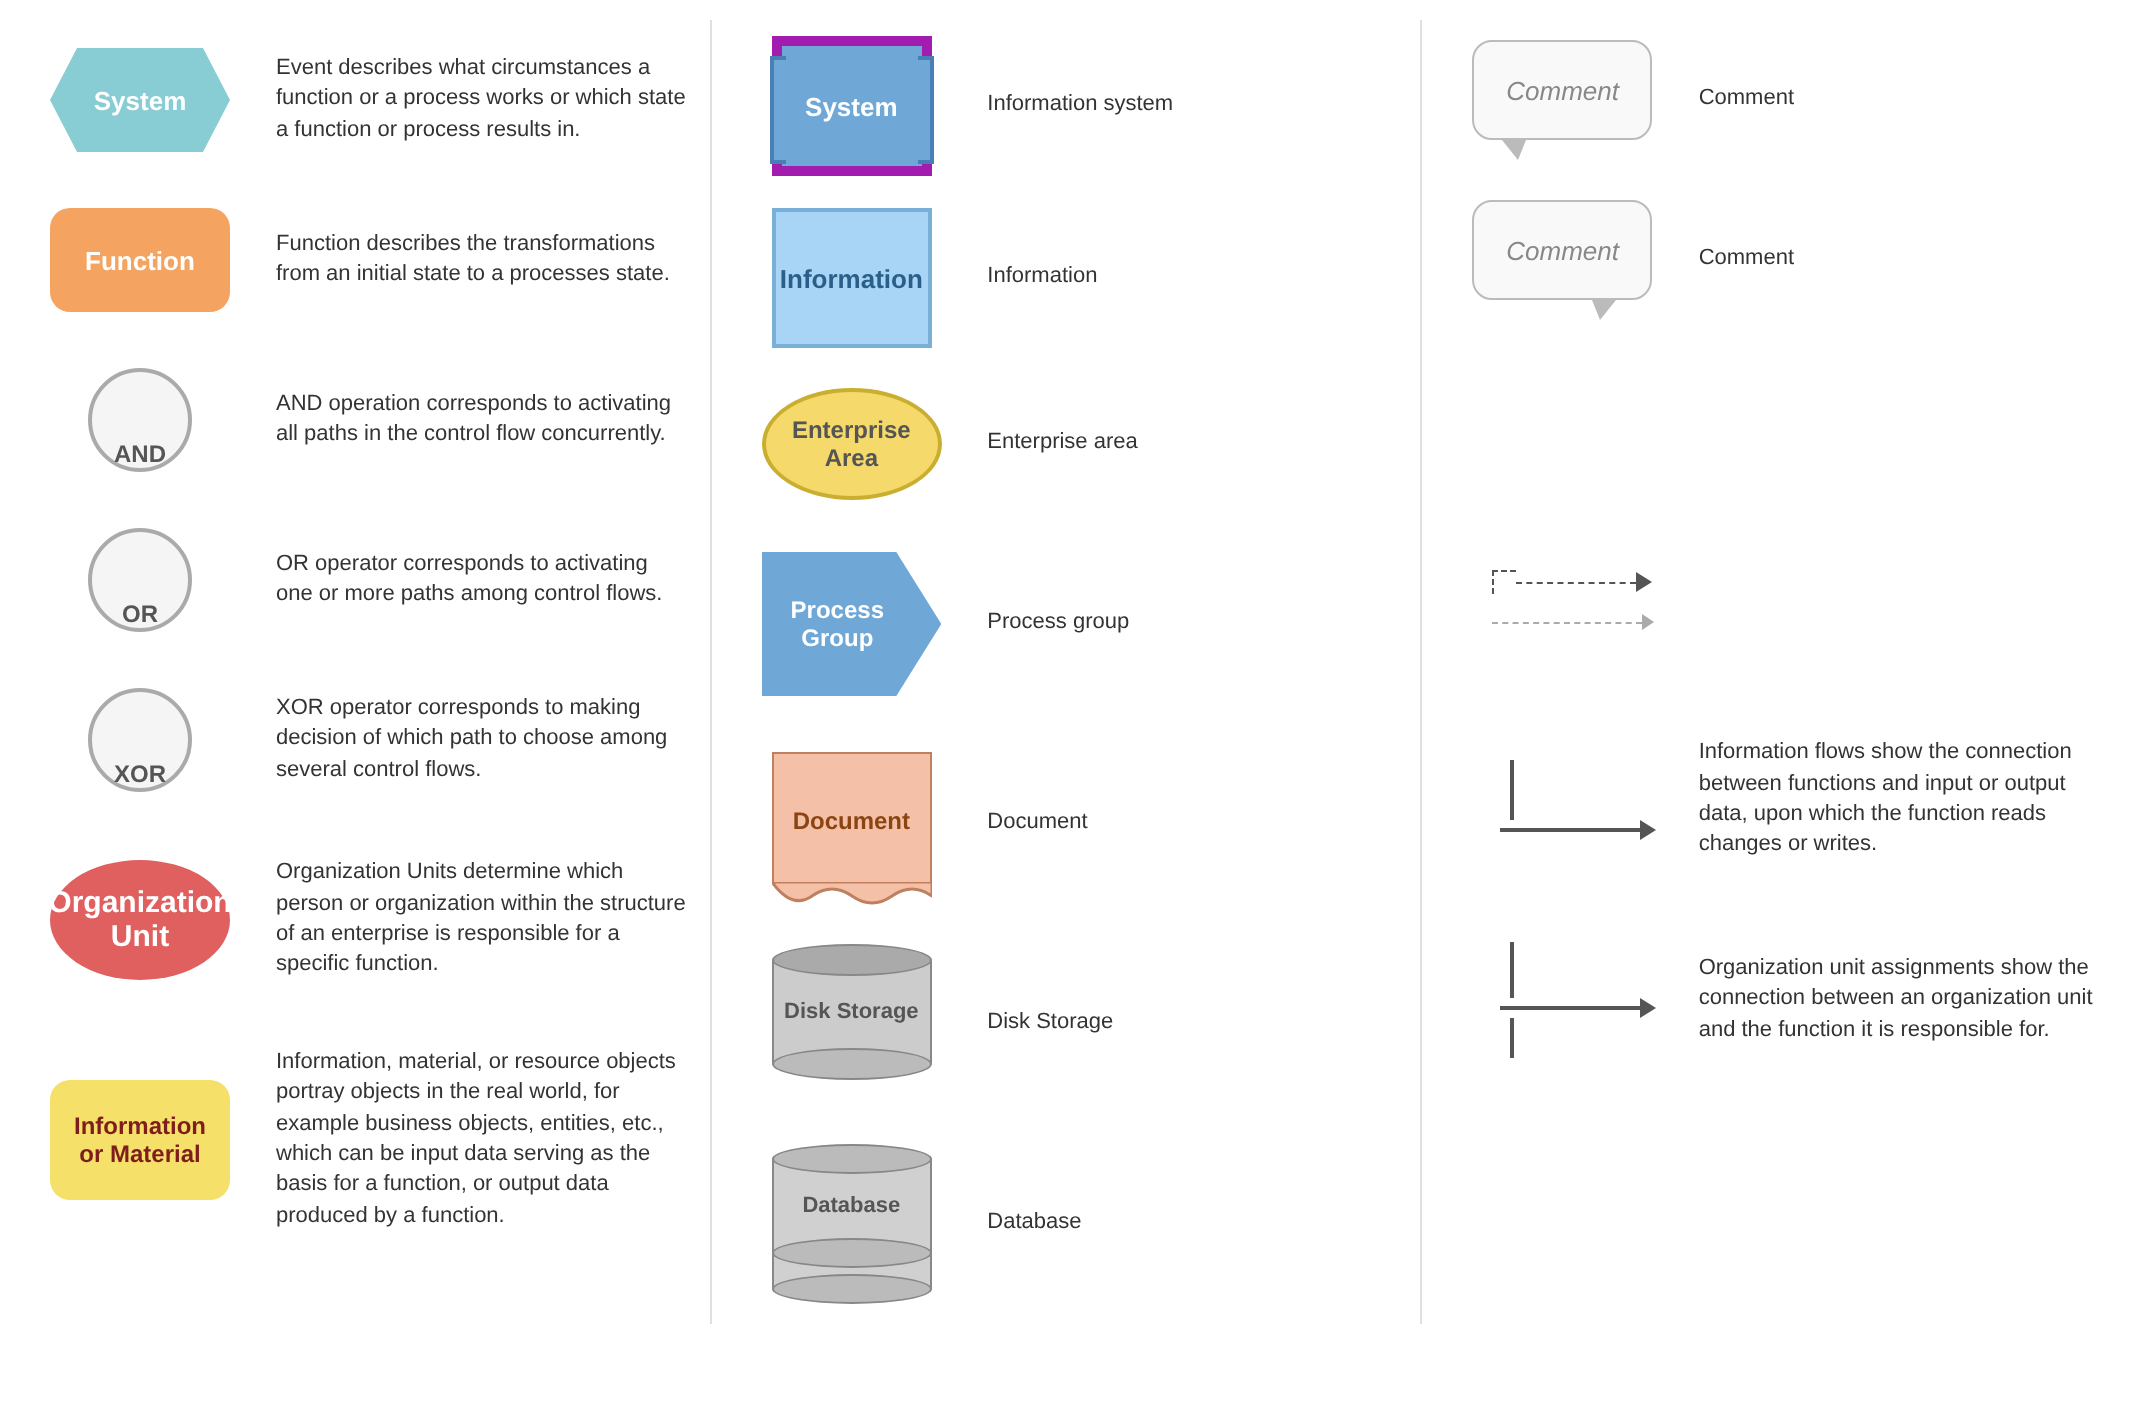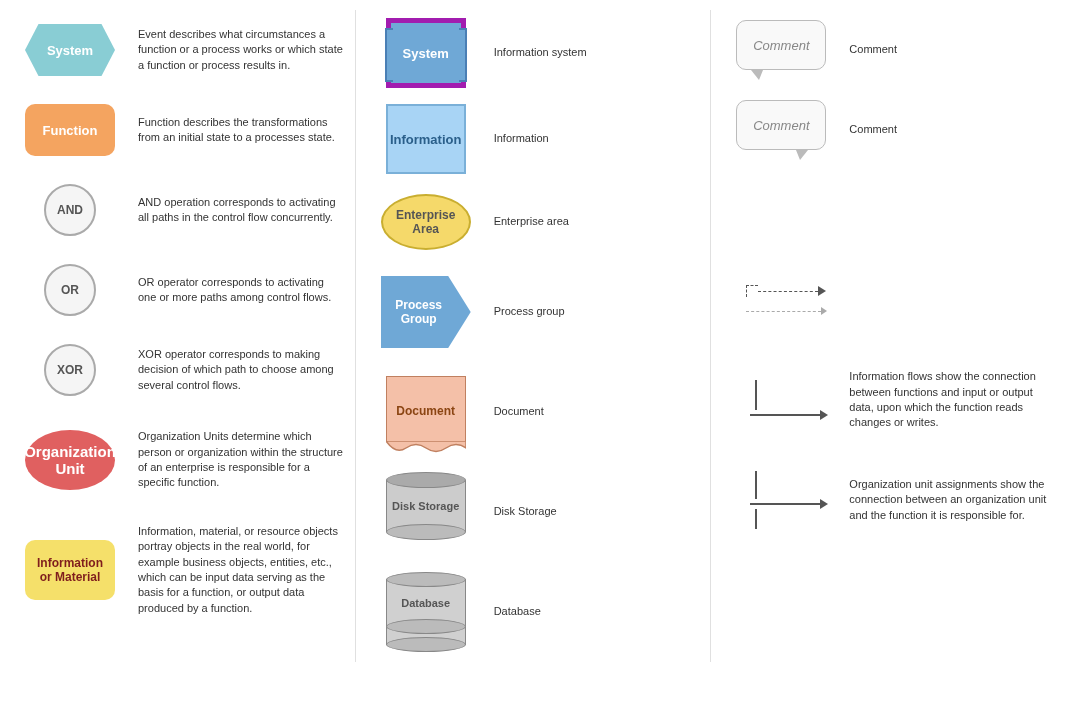--- a/index.html
+++ b/index.html
@@ -86,21 +86,21 @@
     }
 
     
     .shape-circle {
       width: 52px;
       height: 52px;
       border-radius: 50%;
       border: 2px solid #aaa;
       background: #f5f5f5;
       display: flex;
-      align-items: center;
+      align-items: flex-end;
       justify-content: center;
       font-size: 12px;
       font-weight: bold;
       color: #555;
     }
 
     
     .shape-org-unit {
       width: 90px;
       height: 60px;

